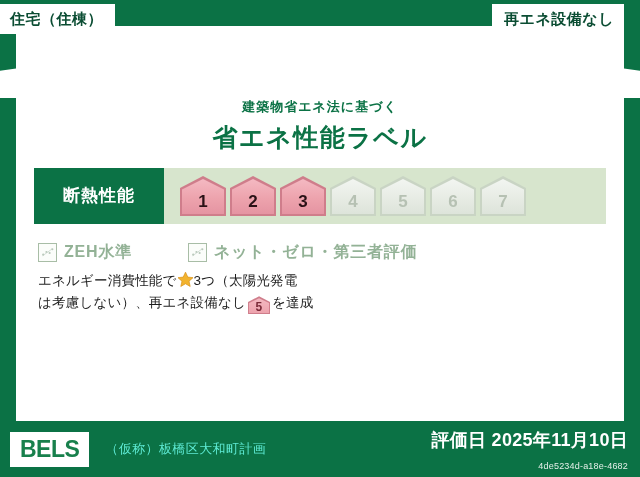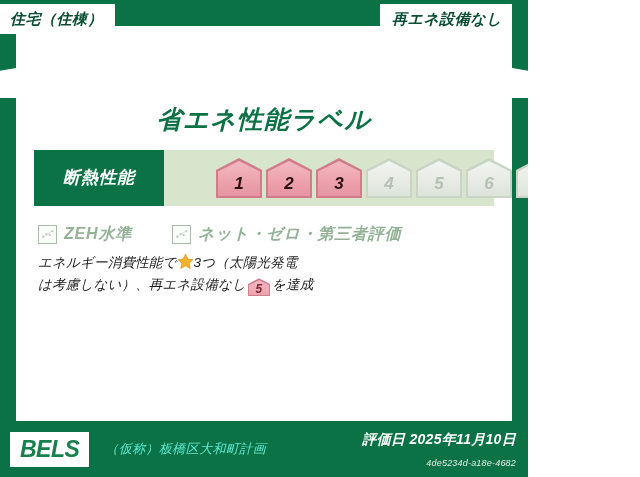--- a/index.html
+++ b/index.html
@@ -2,24 +2,23 @@
 <html lang="ja"><head>
 <meta charset="utf-8">
 <style>
   html,body{margin:0;padding:0;}
   body{
     width:640px;height:477px;overflow:hidden;
     font-family:"Liberation Sans","DejaVu Sans",sans-serif;
     background:#ffffff;
   }
   #label{
-    position:relative;width:528px;height:477px;
+    position:relative;width:640px;height:477px;
     background:#0b7245;
     overflow:hidden;
-    font-style:italic;
   }
   
   .top-badge{
     position:absolute;top:4px;background:#ffffff;
     color:#0b4d33;font-weight:bold;font-size:15px;
     letter-spacing:.5px;
     display:flex;align-items:center;justify-content:center;
     height:30px;z-index:6;
   }
   #badge-left{left:0;padding:0 12px 0 10px;}
@@ -52,21 +51,21 @@
     font-size:25px;font-weight:bold;color:#0b7245;letter-spacing:1.5px;
     margin-top:5px;
   }
 
   
   .rows{padding:14px 18px 0 18px;}
   .row{
     display:flex;align-items:stretch;margin-bottom:12px;
     background:#d7e5cd;height:76px;
   }
-  .row.row-ins{height:56px;gap:36px;}
+  .row.row-ins{height:56px;}
   .row-label{
     background:#0b7245;color:#ffffff;font-weight:bold;
     width:130px;min-width:130px;
     display:flex;flex-direction:column;align-items:center;justify-content:center;
     font-size:17px;line-height:1.35;letter-spacing:1px;
   }
   .row-body{
     flex:1;display:flex;align-items:center;
     padding-left:24px;gap:8px;
   }
@@ -118,21 +117,21 @@
   }
   .chip-inline .chip-in{
     position:absolute;left:1px;right:1px;top:2px;bottom:1px;
     background:linear-gradient(180deg,#f4b9c2,#eda3ad);
     clip-path:polygon(50% 0%, 100% 32%, 100% 100%, 0 100%, 0 32%);
   }
   .chip-inline span{position:relative;z-index:2;}
 
   
   .zeh-wrap{padding:6px 20px 0 22px;}
-  .zeh-row{display:flex;gap:40px;}
+  .zeh-row{display:flex;gap:56px;}
   .zeh-item{display:flex;align-items:center;gap:7px;}
   .zeh-box{
     width:17px;height:17px;border:1.4px solid #a8bda6;
     background:#fbfdfa;position:relative;
   }
   .zeh-box .dots{position:absolute;inset:1px;opacity:.55;}
   .zeh-text{
     font-size:16px;font-weight:bold;color:#93b296;letter-spacing:.8px;
   }
   .zeh-desc{
@@ -151,41 +150,42 @@
     padding:4px 10px;display:flex;align-items:center;gap:8px;
   }
   .bels-jp{font-size:20px;font-weight:bold;color:#0b6b41;letter-spacing:0px;}
   .bels-en{font-size:23px;font-weight:bold;color:#18804c;letter-spacing:-.5px;}
   .proj{
     color:#5eead4;font-size:13px;margin-left:16px;letter-spacing:.4px;
   }
   .footer-right{
     margin-left:auto;margin-right:12px;text-align:right;color:#ffffff;
   }
-  .eval-date{font-size:14px;font-weight:bold;letter-spacing:.3px;}
+  .eval-date{font-size:18px;font-weight:bold;letter-spacing:.3px;}
   .eval-id{font-size:9px;margin-top:9px;letter-spacing:.2px;color:#e4efe8;}
 </style>
 </head>
 <body>
 
 <div id="label">
 
   <div class="roof"></div>
   <div class="house"></div>
 
   <div class="top-badge" id="badge-left">
     <span>住宅（住棟）</span>
   </div>
   <div class="top-badge" id="badge-right">
     <span>再エネ設備なし</span>
   </div>
 
   <div class="inner">
 
     <div class="title-wrap">
+      <div class="title-sub">建築物省エネ法に基づく</div>
       <div class="title-main">省エネ性能ラベル</div>
     </div>
 
     <div class="rows">
 
 
       <div class="row row-ins">
         <div class="row-label">
           <span>断熱性能</span>
         </div>

